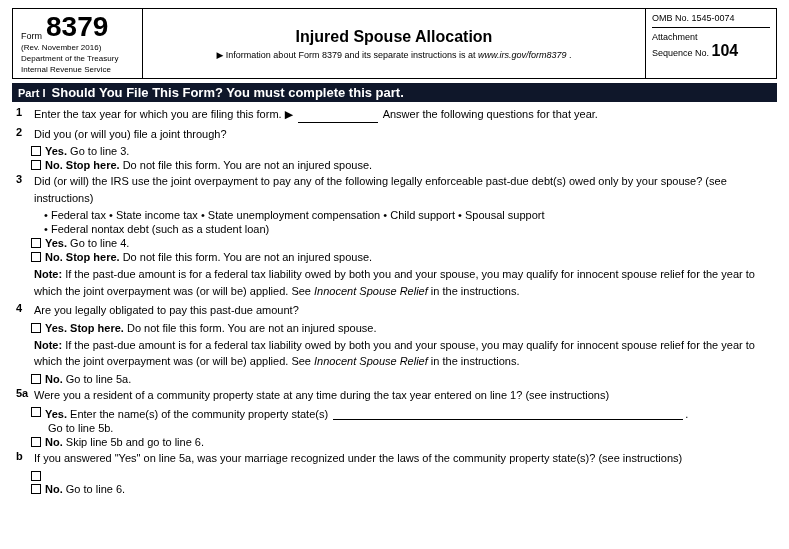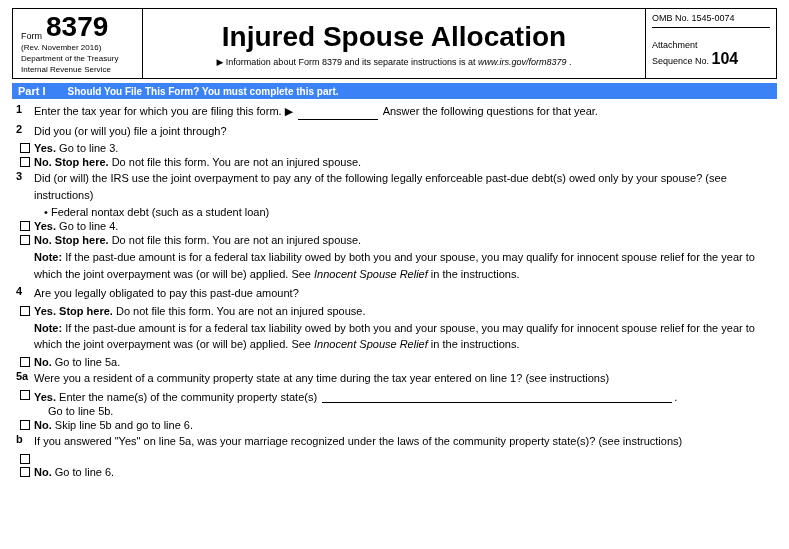--- a/index.html
+++ b/index.html
@@ -57,21 +57,21 @@
     .header-center {
       flex: 1;
       display: flex;
       flex-direction: column;
       align-items: center;
       justify-content: center;
       padding: 4px 12px;
       border-right: 1px solid #000;
     }
     .main-title {
-      font-size: 28px;
+      font-size: 16px;
       font-weight: bold;
       text-align: center;
     }
     .irs-url {
       font-size: 9px;
       margin-top: 4px;
       text-align: left;
     }
     .header-right {
       min-width: 130px;
@@ -80,51 +80,50 @@
       padding: 4px 6px;
       font-size: 9px;
     }
     .omb-number {
       font-size: 9px;
       margin-bottom: 4px;
     }
     .attachment-seq {
       font-size: 9px;
       border-top: 1px solid #000;
-      padding-top: 12px;
+      padding-top: 4px;
     }
     .seq-number {
       font-size: 16px;
       font-weight: bold;
     }
     .part-header {
-      background: #3b82f6;
+      background: #0f172a;
       color: #fff;
       font-weight: bold;
       padding: 2px 6px;
       font-size: 11px;
       margin-bottom: 4px;
       display: flex;
       align-items: center;
       gap: 6px;
     }
     .part-label {
       font-size: 11px;
     }
     .part-title {
-      font-size: 10px;
-      margin-left: 16px;
+      font-size: 13px;
     }
     .content {
       padding: 0 4px;
     }
     .checkbox-row {
       display: flex;
       align-items: flex-start;
-      margin-left: 4px;
+      margin-left: 15px;
       margin-bottom: 2px;
       gap: 4px;
     }
     .checkbox {
       width: 10px;
       height: 10px;
       border: 1px solid #000;
       display: inline-block;
       flex-shrink: 0;
       margin-top: 1px;
@@ -246,20 +245,23 @@
     </div>
 
     <div class="line-row">
       <div class="line-num-col">3</div>
       <div class="line-content">
         <span>Did (or will) the IRS use the joint overpayment to pay any of the following legally enforceable past-due debt(s) owed only by your spouse? (see instructions)</span>
       </div>
     </div>
 
     <div class="bullet-row">
+      <span>• Federal tax • State income tax • State unemployment compensation • Child support • Spousal support</span>
+    </div>
+    <div class="bullet-row">
       <span>• Federal nontax debt (such as a student loan)</span>
     </div>
 
     <div class="checkbox-row">
       <div class="checkbox"></div>
       <span><span class="bold">Yes.</span> <span>Go to line 4.</span></span>
     </div>
 
     <div class="checkbox-row">
       <div class="checkbox"></div>

